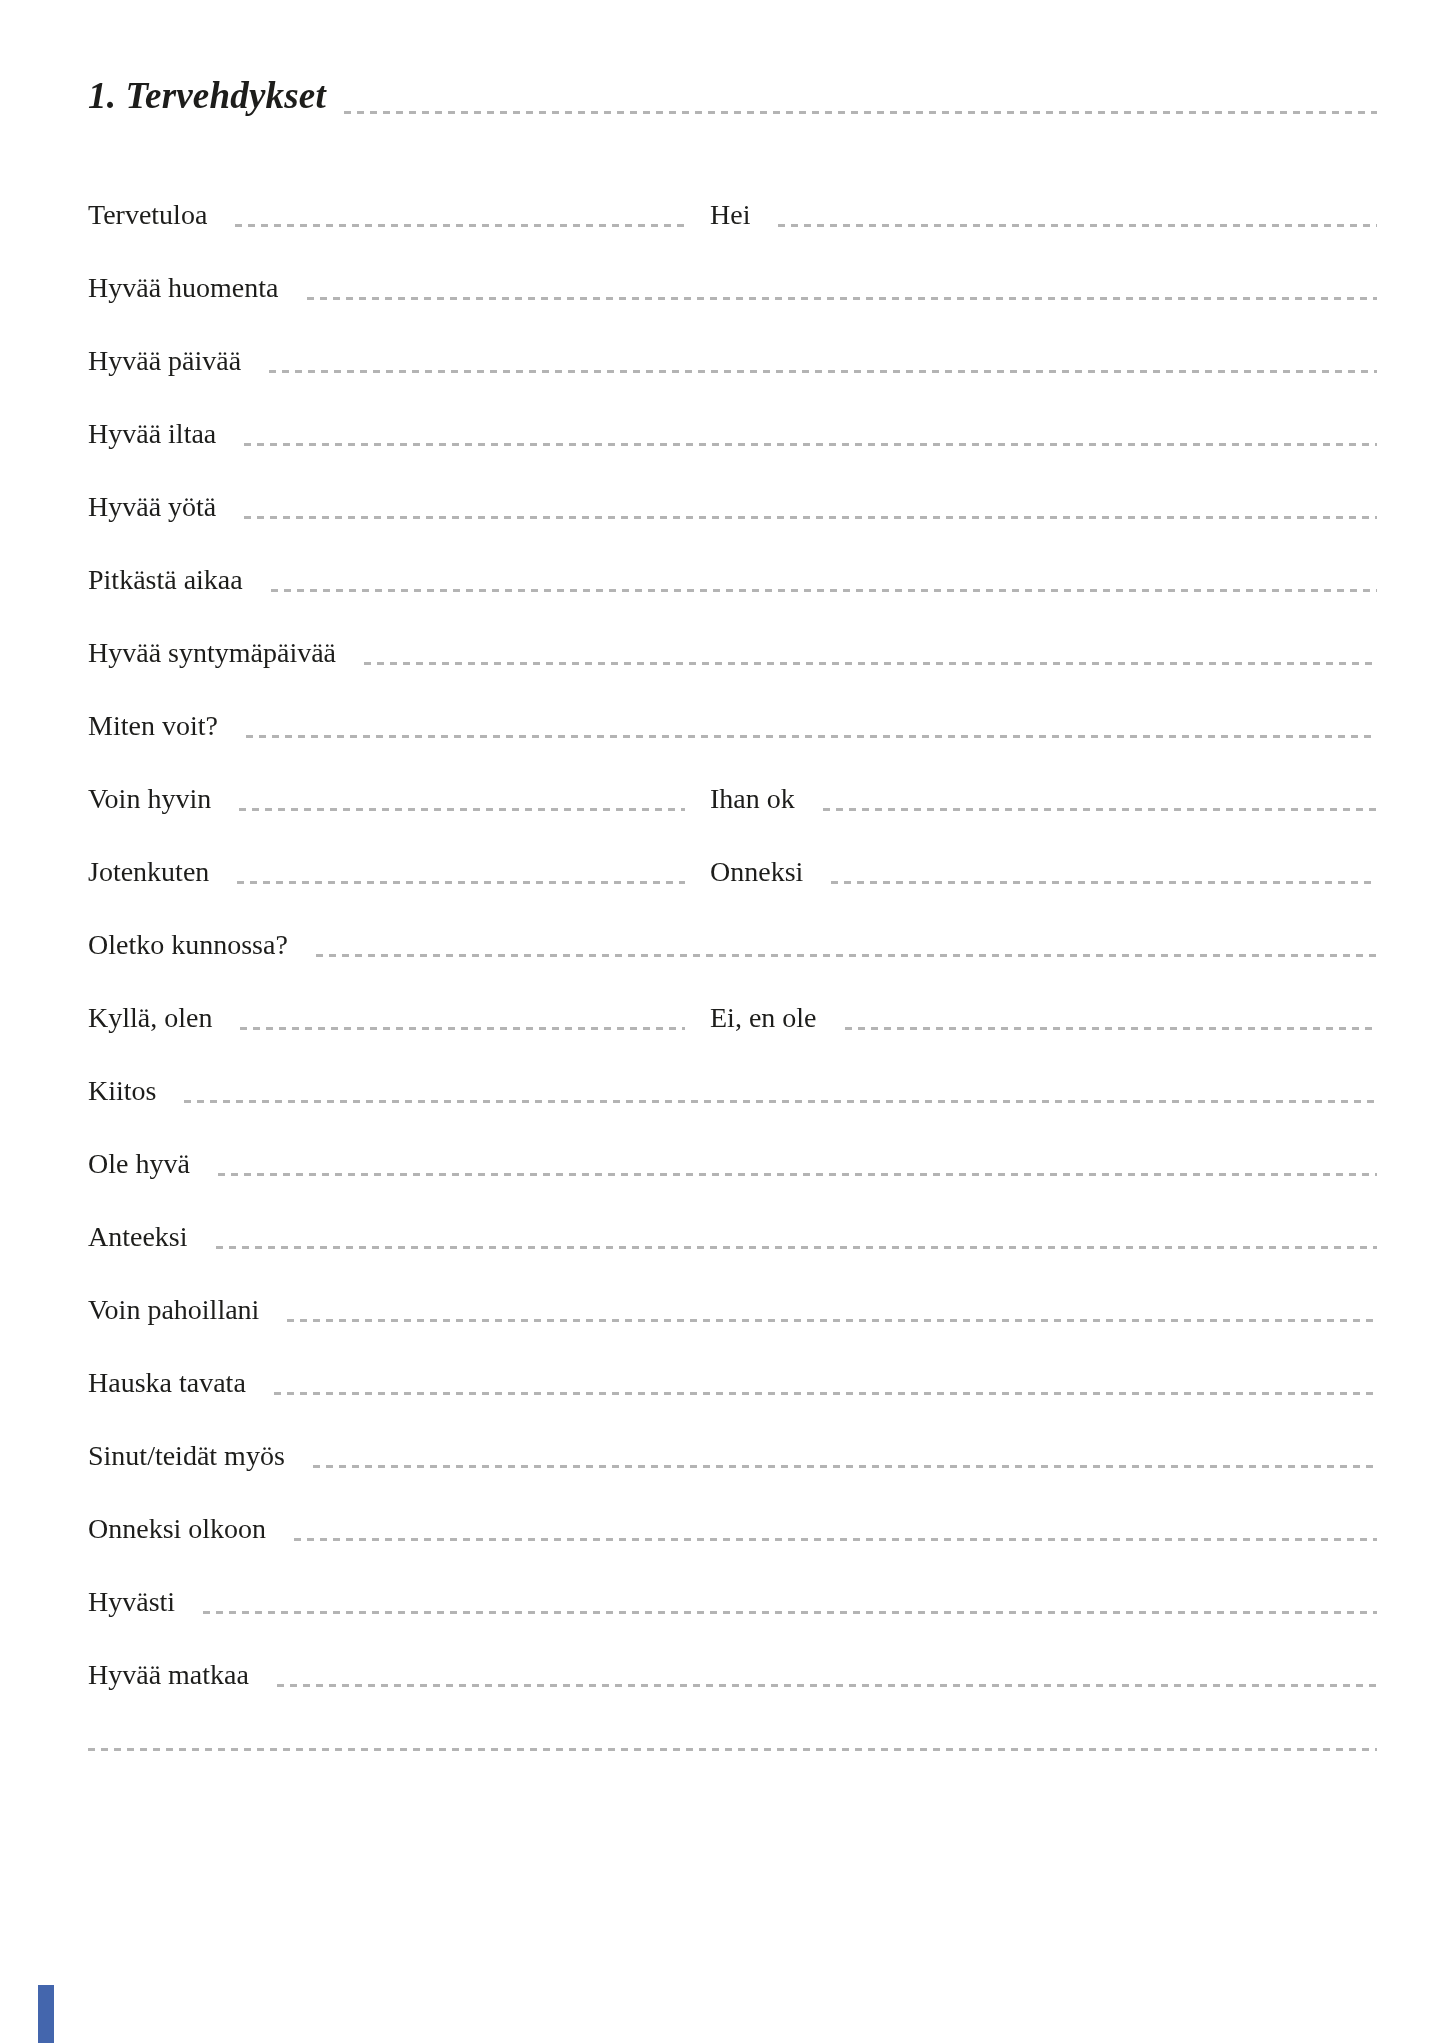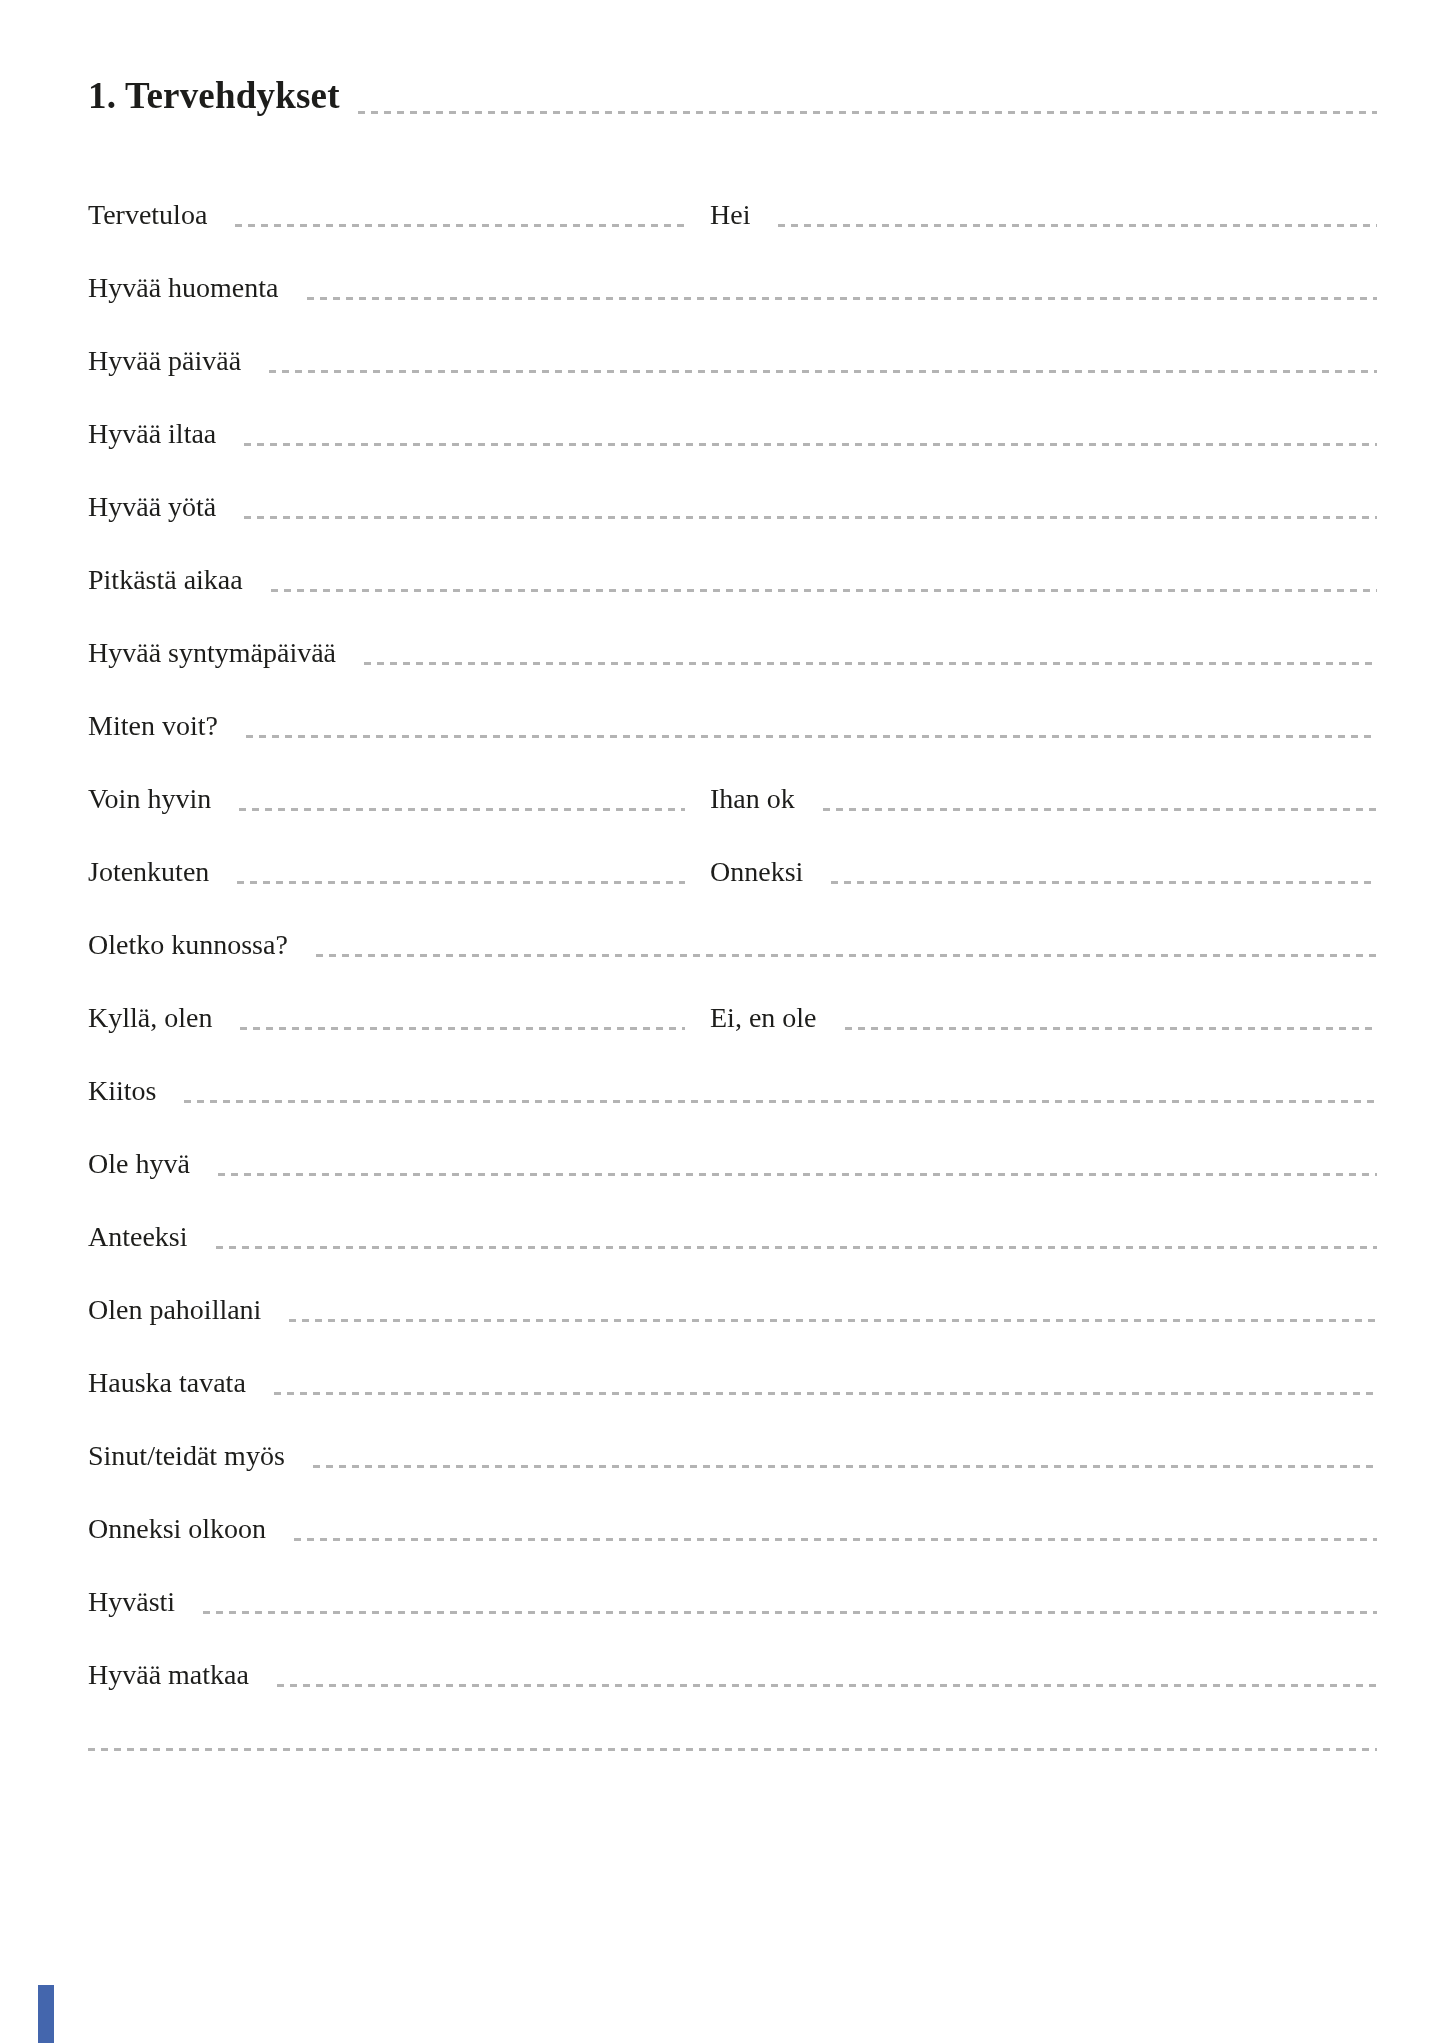--- a/index.html
+++ b/index.html
@@ -40,20 +40,21 @@
     align-items:flex-end;
     padding-top:70px;
     height:118px;
   }
   .title-block h1{
     font-size:37px;
     font-weight:bold;
     letter-spacing:0.2px;
     line-height:1.2;
     white-space:nowrap;
+    font-style:italic;
   }
   .title-block .dotline{
     margin-left:18px;
     margin-bottom:4px;
   }
   .rows{
     margin-top:41px;
   }
   .row{
     display:flex;
@@ -232,21 +233,21 @@
   <div class="row one-col">
     <div class="col col-left">
       <span class="label">Anteeksi</span>
       <span class="dotline"></span>
     </div>
 
   </div>
 
   <div class="row one-col">
     <div class="col col-left">
-      <span class="label">Olen pahoillani</span>
+      <span class="label">Voin pahoillani</span>
       <span class="dotline"></span>
     </div>
 
   </div>
 
   <div class="row one-col">
     <div class="col col-left">
       <span class="label">Hauska tavata</span>
       <span class="dotline"></span>
     </div>

